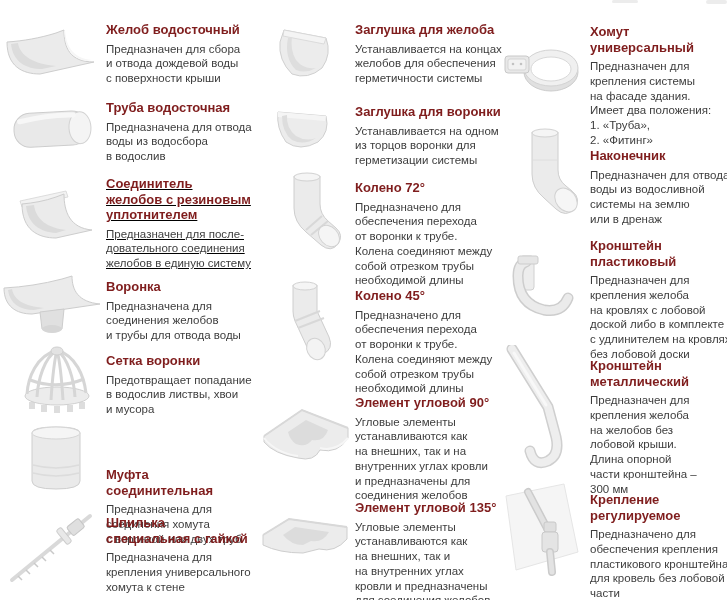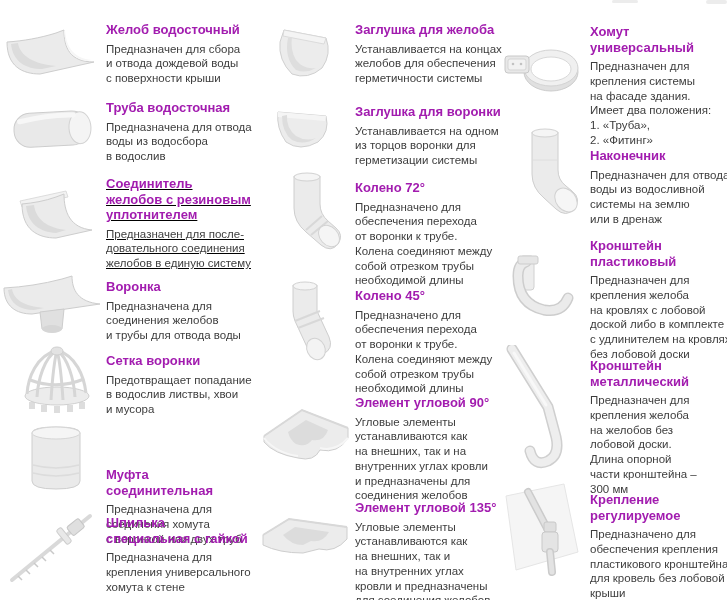--- a/index.html
+++ b/index.html
@@ -3,21 +3,21 @@
 <meta charset="utf-8">
 <style>
   html,body{margin:0;padding:0;background:#ffffff;}
   .page{
     position:relative;width:727px;height:600px;background:#ffffff;overflow:hidden;
     font-family:"Liberation Sans", sans-serif;
   }
   .item-image{position:absolute;margin:0;padding:0;}
   .item-image svg{width:100%;height:100%;display:block;}
   .item-text{position:absolute;}
-  .item-title{font-size:13px;line-height:15.5px;font-weight:bold;color:#a21caf;margin:0 0 4px 0;}
+  .item-title{font-size:13px;line-height:15.5px;font-weight:bold;color:#7f1d1d;margin:0 0 4px 0;}
   .item-desc{font-size:11.5px;line-height:14.8px;color:#3d3d3d;margin:0;}
   .line{display:block;white-space:nowrap;}
   .artifact{position:absolute;background:#dcdcdc;opacity:.55;border-radius:2px;}
 </style>
 </head>
 <body>
 
 <div class="page">
   <div class="artifact" style="left:706px;top:0;width:21px;height:4px;"></div>
   <div class="artifact" style="left:612px;top:0;width:26px;height:3px;"></div>
@@ -342,21 +342,21 @@
     </figure>
     <div class="item-text" style="left: 590px; top: 358px;">
       <h3 class="item-title">
         <span class="line">Кронштейн</span>
         <span class="line">металлический</span>
       </h3>
       <p class="item-desc">
         <span class="line">Предназначен для</span>
         <span class="line">крепления желоба</span>
         <span class="line">на желобов без</span>
-        <span class="line">лобовой доски.</span>
+        <span class="line">лобовой крыши.</span>
         <span class="line">Длина опорной</span>
         <span class="line">части кронштейна –</span>
         <span class="line">300 мм</span>
       </p>
     </div>
     <figure class="item-image" style="left: 500px; top: 482px; width: 82px; height: 94px;">
       <svg viewBox="0 0 82 94">
         <polygon points="6,14 64,2 78,70 16,88" fill="#f5f5f5" stroke="#e5e5e5"></polygon>
         <line x1="28" y1="10" x2="50" y2="52" stroke="#cbcbcb" stroke-width="8" stroke-linecap="round"></line>
         <line x1="28" y1="10" x2="50" y2="52" stroke="#e2e2e2" stroke-width="5" stroke-linecap="round"></line>
@@ -369,16 +369,16 @@
     <div class="item-text" style="left: 590px; top: 492px;">
       <h3 class="item-title">
         <span class="line">Крепление</span>
         <span class="line">регулируемое</span>
       </h3>
       <p class="item-desc">
         <span class="line">Предназначено для</span>
         <span class="line">обеспечения крепления</span>
         <span class="line">пластикового кронштейна</span>
         <span class="line">для кровель без лобовой</span>
-        <span class="line">крыши</span>
+        <span class="line">части</span>
       </p>
     </div>
   </div>
 
 </body></html>

